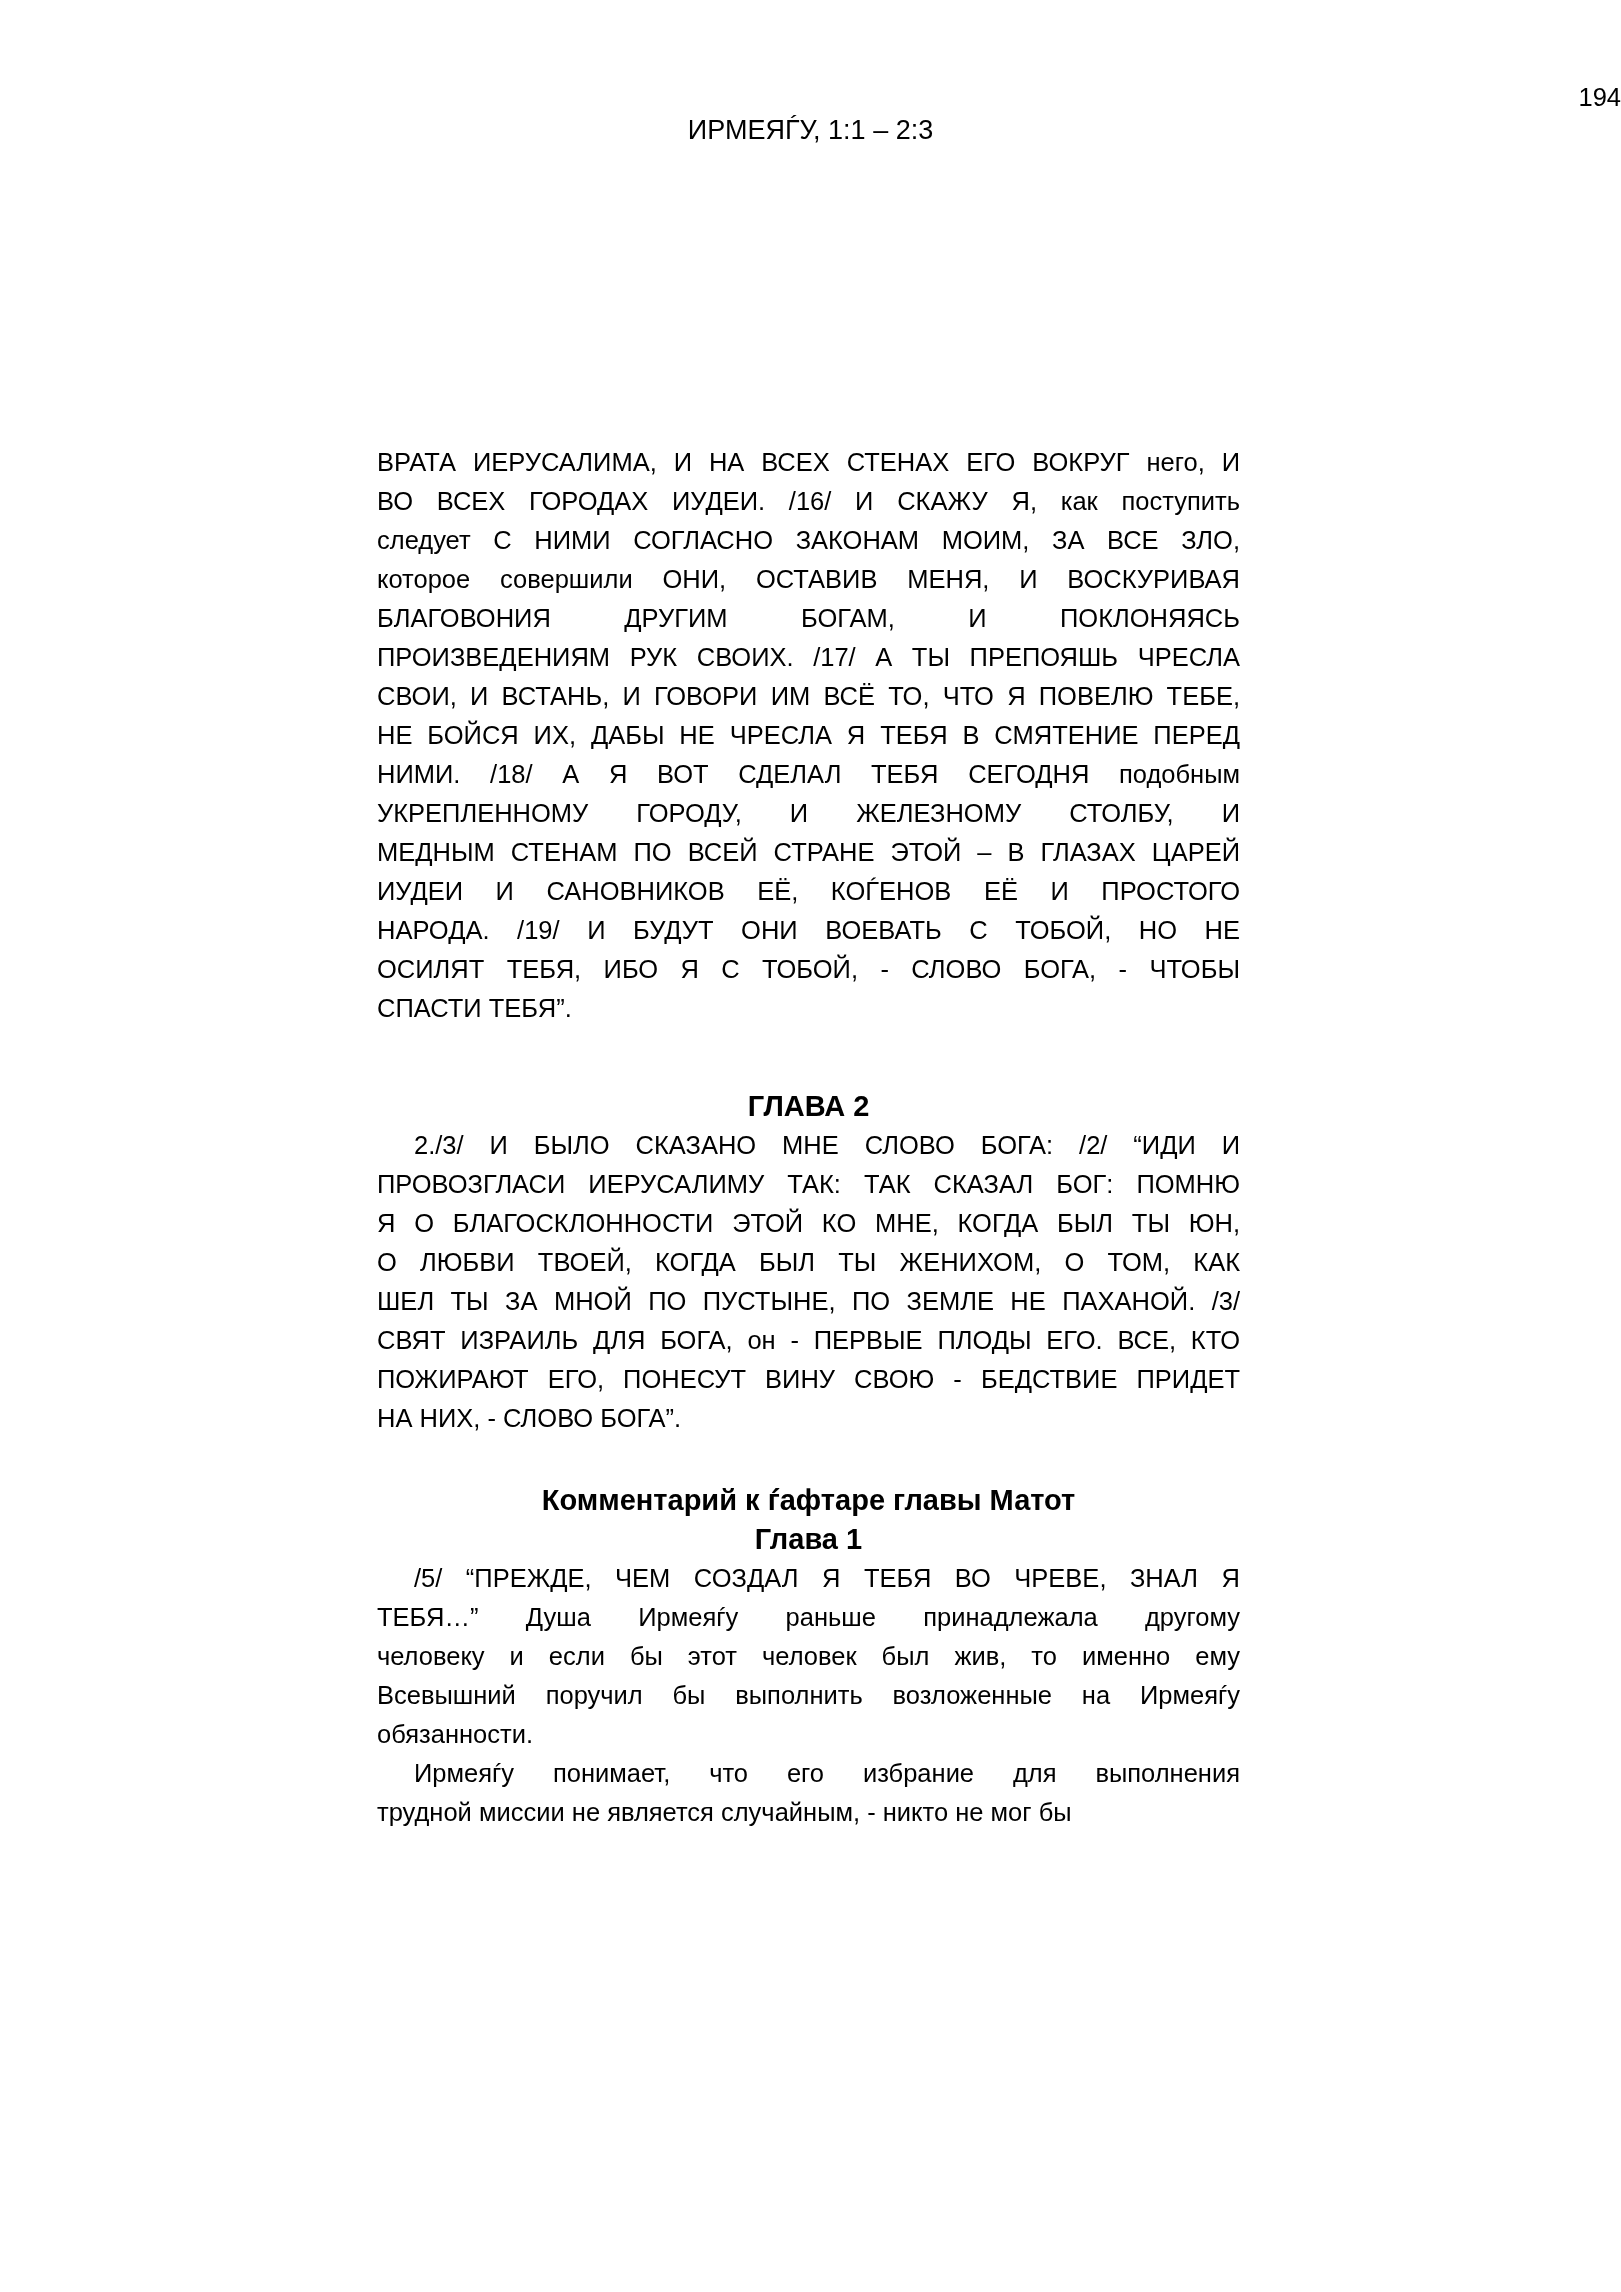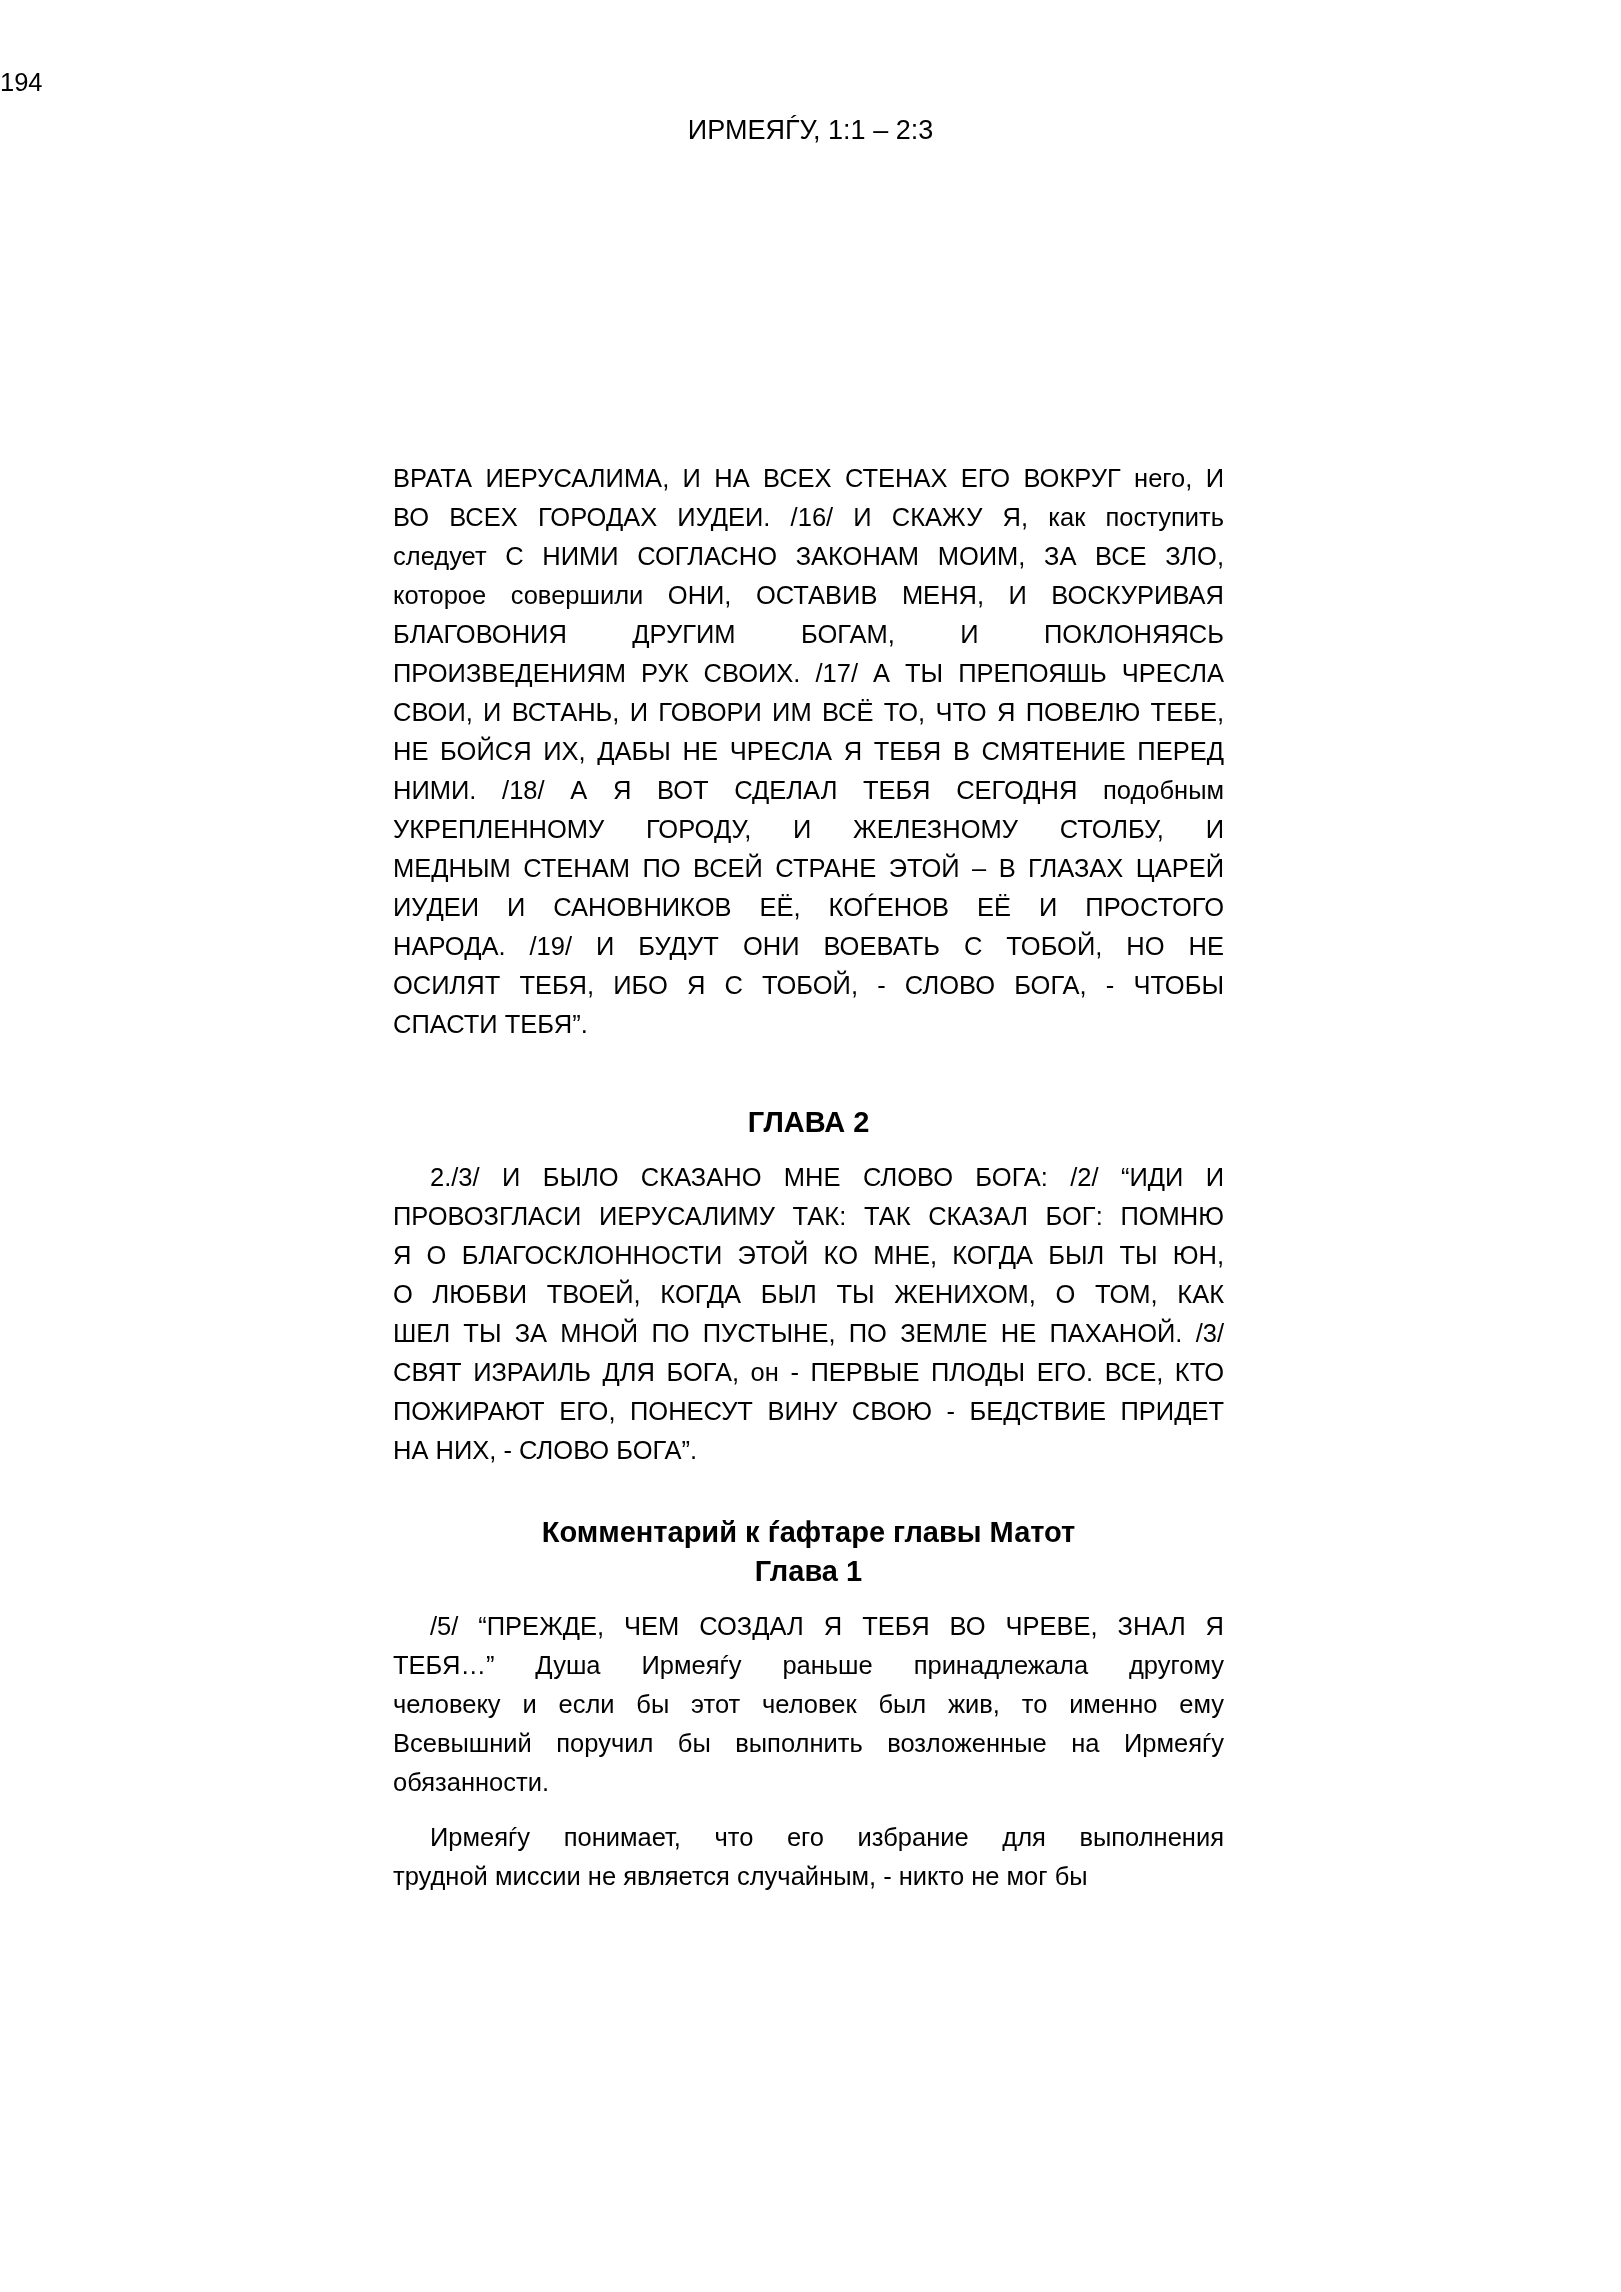--- a/index.html
+++ b/index.html
@@ -11,24 +11,24 @@
     position: relative;
     width: 1621px;
     height: 2293px;
     background: #ffffff;
     color: #000000;
     font-family: "Liberation Sans", sans-serif;
     overflow: hidden;
   }
   .page-number {
     position: absolute;
-    top: 64px;
+    top: 79px;
     left: 0;
     width: 100%;
-    text-align: left;
+    text-align: right;
     font-size: 25.5px;
     line-height: 37px;
   }
   .page-header {
     position: absolute;
     top: 112px;
     left: 0;
     width: 100%;
     text-align: center;
     font-size: 27px;
@@ -36,21 +36,21 @@
   }
   .content {
     position: absolute;
     top: 443px;
     left: 377px;
     width: 863px;
     font-size: 25.5px;
     line-height: 39px;
     letter-spacing: 0px;
   }
-  .para { margin: 16px; }
+  .para { margin: 0; }
   .tline {
     text-align: justify;
     text-align-last: justify;
     text-justify: inter-word;
     min-height: 39px;
   }
   .tline.last {
     text-align-last: left;
   }
   .para.indent-first .tline:first-child {

